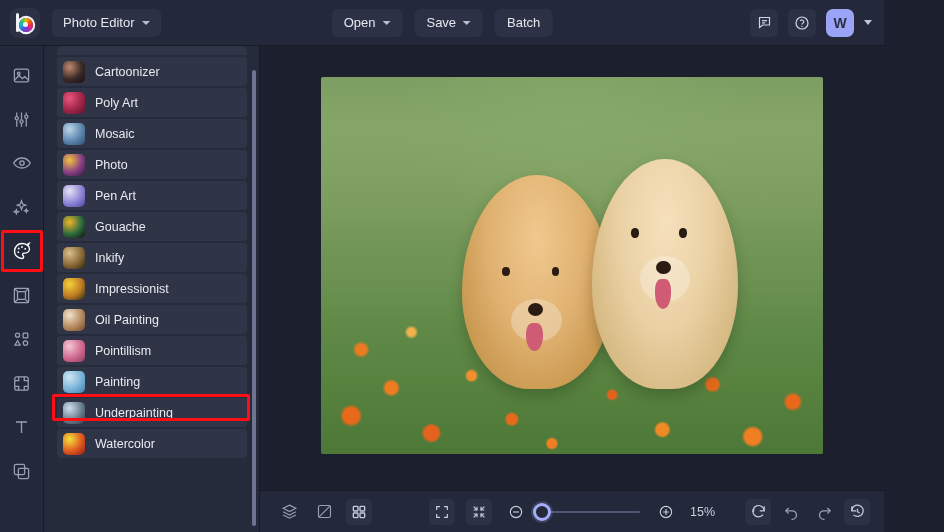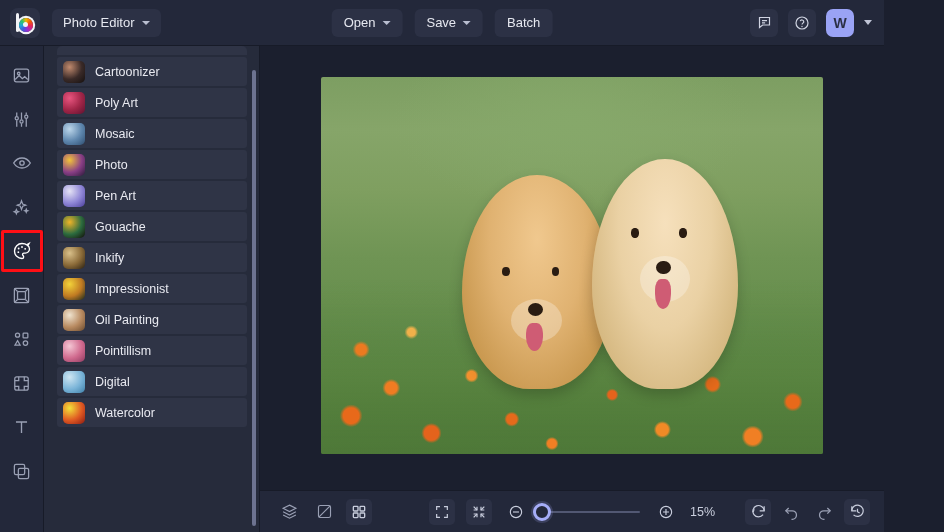--- a/index.html
+++ b/index.html
@@ -437,21 +437,26 @@
             <div class="fx-row">
               <span class="fx-thumb" style="background: radial-gradient(circle at 30% 28%, rgb(239, 227, 207) 0%, rgb(184, 138, 96) 55%, rgb(106, 74, 46) 100%);"></span>
               <span class="fx-label">Oil Painting</span>
             </div>
             <div class="fx-row">
               <span class="fx-thumb" style="background: radial-gradient(circle at 30% 28%, rgb(244, 198, 212) 0%, rgb(208, 106, 142) 55%, rgb(142, 58, 96) 100%);"></span>
               <span class="fx-label">Pointillism</span>
             </div>
             <div class="fx-row">
               <span class="fx-thumb" style="background: radial-gradient(circle at 30% 28%, rgb(207, 230, 242) 0%, rgb(122, 180, 216) 55%, rgb(62, 127, 168) 100%);"></span>
-              <span class="fx-label">Digital</span>
+              <span class="fx-label">Painting</span>
+            </div>
+            <div class="fx-row hl-red">
+              <span class="fx-thumb" style="background: radial-gradient(circle at 30% 28%, rgb(207, 224, 234) 0%, rgb(106, 127, 144) 55%, rgb(42, 54, 64) 100%);"></span>
+              <span class="fx-label">Underpainting</span>
+              <span class="row-highlight"></span>
             </div>
             <div class="fx-row">
               <span class="fx-thumb" style="background: radial-gradient(circle at 30% 28%, rgb(242, 226, 58) 0%, rgb(224, 90, 34) 55%, rgb(138, 26, 18) 100%);"></span>
               <span class="fx-label">Watercolor</span>
             </div>
           </div>
       </div>
       <div class="scrollbar-track">
         <div class="scrollbar-thumb"></div>
       </div>

